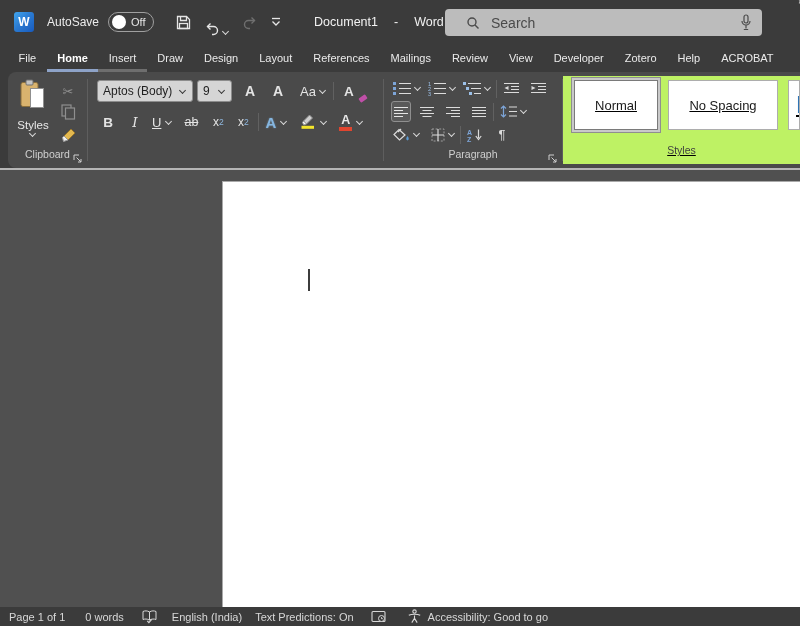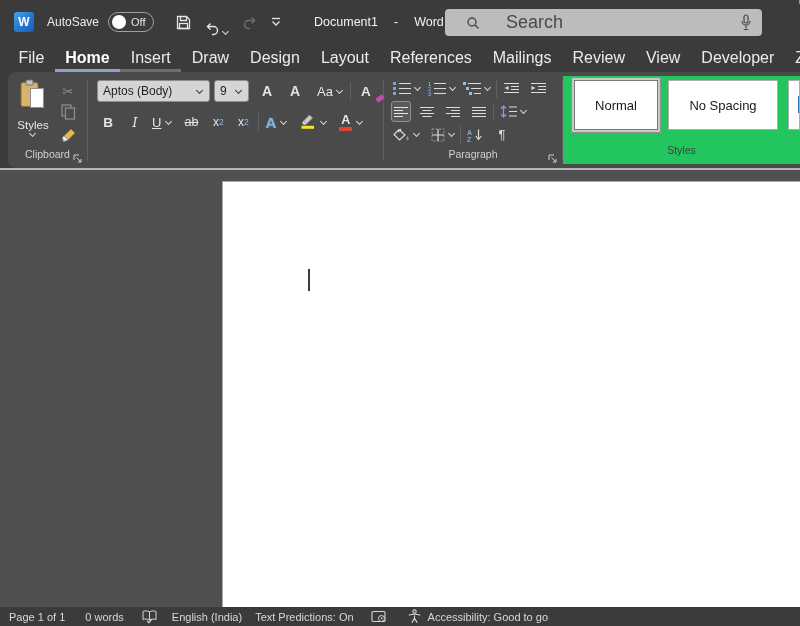--- a/index.html
+++ b/index.html
@@ -17,26 +17,26 @@
             display:flex; align-items:center; flex:none; cursor:default;}
   .toggle .knob { width:14px; height:14px; border-radius:50%; background:#FFFFFF; margin-left:3px; flex:none;}
   .toggle .tlabel { font-size:11px; color:#E6E6E6; margin-left:5px; }
   .qat { display:flex; align-items:center; margin-left:15px; gap:0; }
   .qat-btn { height:28px; display:flex; align-items:center; justify-content:center; padding:0 6px; }
   .undo-wrap { display:flex; align-items:flex-end; gap:2px; }
   .title-text { margin-left:26px; font-size:12.5px; color:#F2F2F2; display:flex; gap:16px; white-space:nowrap; }
   .searchbox { position:absolute; left:445px; top:9px; width:317px; height:27px; background:#BCBCBC;
                border-radius:4px; display:flex; align-items:center; }
   .searchbox .sicon { margin-left:21px; display:flex; }
-  .searchbox .stext { margin-left:26px; font-size:18px; color:#4A4A4A; }
+  .searchbox .stext { margin-left:11px; font-size:14px; color:#4A4A4A; }
   .searchbox .mic { margin-left:auto; margin-right:10px; display:flex; }
 
   
   .menubar { height:28px; flex:none; display:flex; align-items:stretch; padding-left:8px; background:#3B3B3B; }
-  .mitem { display:flex; align-items:center; padding:0 10.5px; font-size:16px; color:#EBEBEB;
+  .mitem { display:flex; align-items:center; padding:0 10.5px; font-size:11px; color:#EBEBEB;
            border-bottom:3px solid transparent; border-top:3px solid transparent; white-space:nowrap;}
   .mitem.active { font-weight:bold; color:#FFFFFF; border-bottom-color:#8EA3C8; }
   .mitem.hovered { border-bottom-color:#6E6E6E; }
 
   
   .ribbon-wrap { height:98px; flex:none; background:#3B3B3B; border-bottom:2px solid #B5B5B5; }
   .ribbon { margin-left:8px; height:96px; background:#4A4A4A; border-radius:8px 0 0 8px; display:flex; }
   .rgroup { display:flex; flex-direction:column; }
   .rg-body { flex:1; display:flex; padding-top:7px; }
   .rg-footer { height:20px; flex:none; display:flex; align-items:flex-start; justify-content:center;
@@ -59,21 +59,21 @@
   .scissors { font-size:13px; color:#8F8F8F; }
 
   
   .g-font { width:295px; }
   .g-font .rg-body { flex-direction:column; padding-left:9px; padding-right:4px; }
   .frow { display:flex; align-items:center; }
   .frow1 { margin-top:1px; }
   .frow2 { margin-top:9px; }
   .combo { height:22px; background:#D5D5D5; border:1px solid #8C8C8C; border-radius:3px; color:#1F1F1F;
            font-size:12px; display:flex; align-items:center; padding:0 5px; }
-  .combo-name { width:113px; }
+  .combo-name { width:96px; }
   .combo-size { width:35px; margin-left:4px; }
   .combo .ctext { flex:1; white-space:nowrap; overflow:hidden; }
   .fbtn { height:22px; min-width:22px; padding:0 2px; display:flex; align-items:center; justify-content:center;
           color:#E4E4E4; font-size:13px; }
   .grow-a, .shrink-a { position:relative; font-size:14px; font-weight:600; }
   .mini-cv { position:absolute; top:-2px; right:-6px; transform:scale(.8); }
   .mini-cv-up::before { transform:rotate(-135deg); top:3px; }
   .vdiv { width:1px; height:18px; background:#616161; margin:0 4px; flex:none;}
   .bold-b { font-weight:bold; font-size:13.5px; }
   .ital-i { font-style:italic; font-family:"DejaVu Serif", serif; font-size:13.5px; }
@@ -91,21 +91,21 @@
 
   
   .g-paragraph { width:178px; }
   .g-paragraph .rg-body { flex-direction:column; padding-left:7px; padding-right:2px; padding-top:5px;}
   .prow { display:flex; align-items:center; height:23px; }
   .pbtn { height:21px; padding:0 2px; min-width:20px; display:flex; align-items:center; justify-content:center; color:#E2E2E2;}
   .pbtn.selected { background:#5A5A5A; border:1px solid #8F8F8F; border-radius:3px; }
   .pilcrow { font-size:13px; color:#DCDCDC; }
 
   
-  .g-styles { flex:1; background:#22c55e; margin:4px 0; overflow:hidden; }
+  .g-styles { flex:1; background:#bef264; margin:4px 0; overflow:hidden;text-decoration:underline; }
   .g-styles .rg-body { padding:4px 0 0 8px; }
   .g-styles .rg-footer { color:#3F3F3F;margin-top:8px; }
   .style-card { background:#FFFFFF; border:1px solid #ADADAD; height:50px; display:flex; align-items:center;
                 justify-content:center; font-size:13px; color:#1A1A1A; flex:none; }
   .style-card.selected { border:1px solid #7A7A7A; box-shadow:0 0 0 2px #C9C9C9, 0 0 0 3px #8F8F8F; }
   .card-normal { width:84px; margin-left:3px; }
   .card-nospacing { width:110px; margin-left:10px; }
   .card-heading { flex:1; margin-left:10px; justify-content:flex-start; padding-left:7px;
                   font-size:24px; color:#2E74B5; overflow:hidden; white-space:nowrap; }
 

